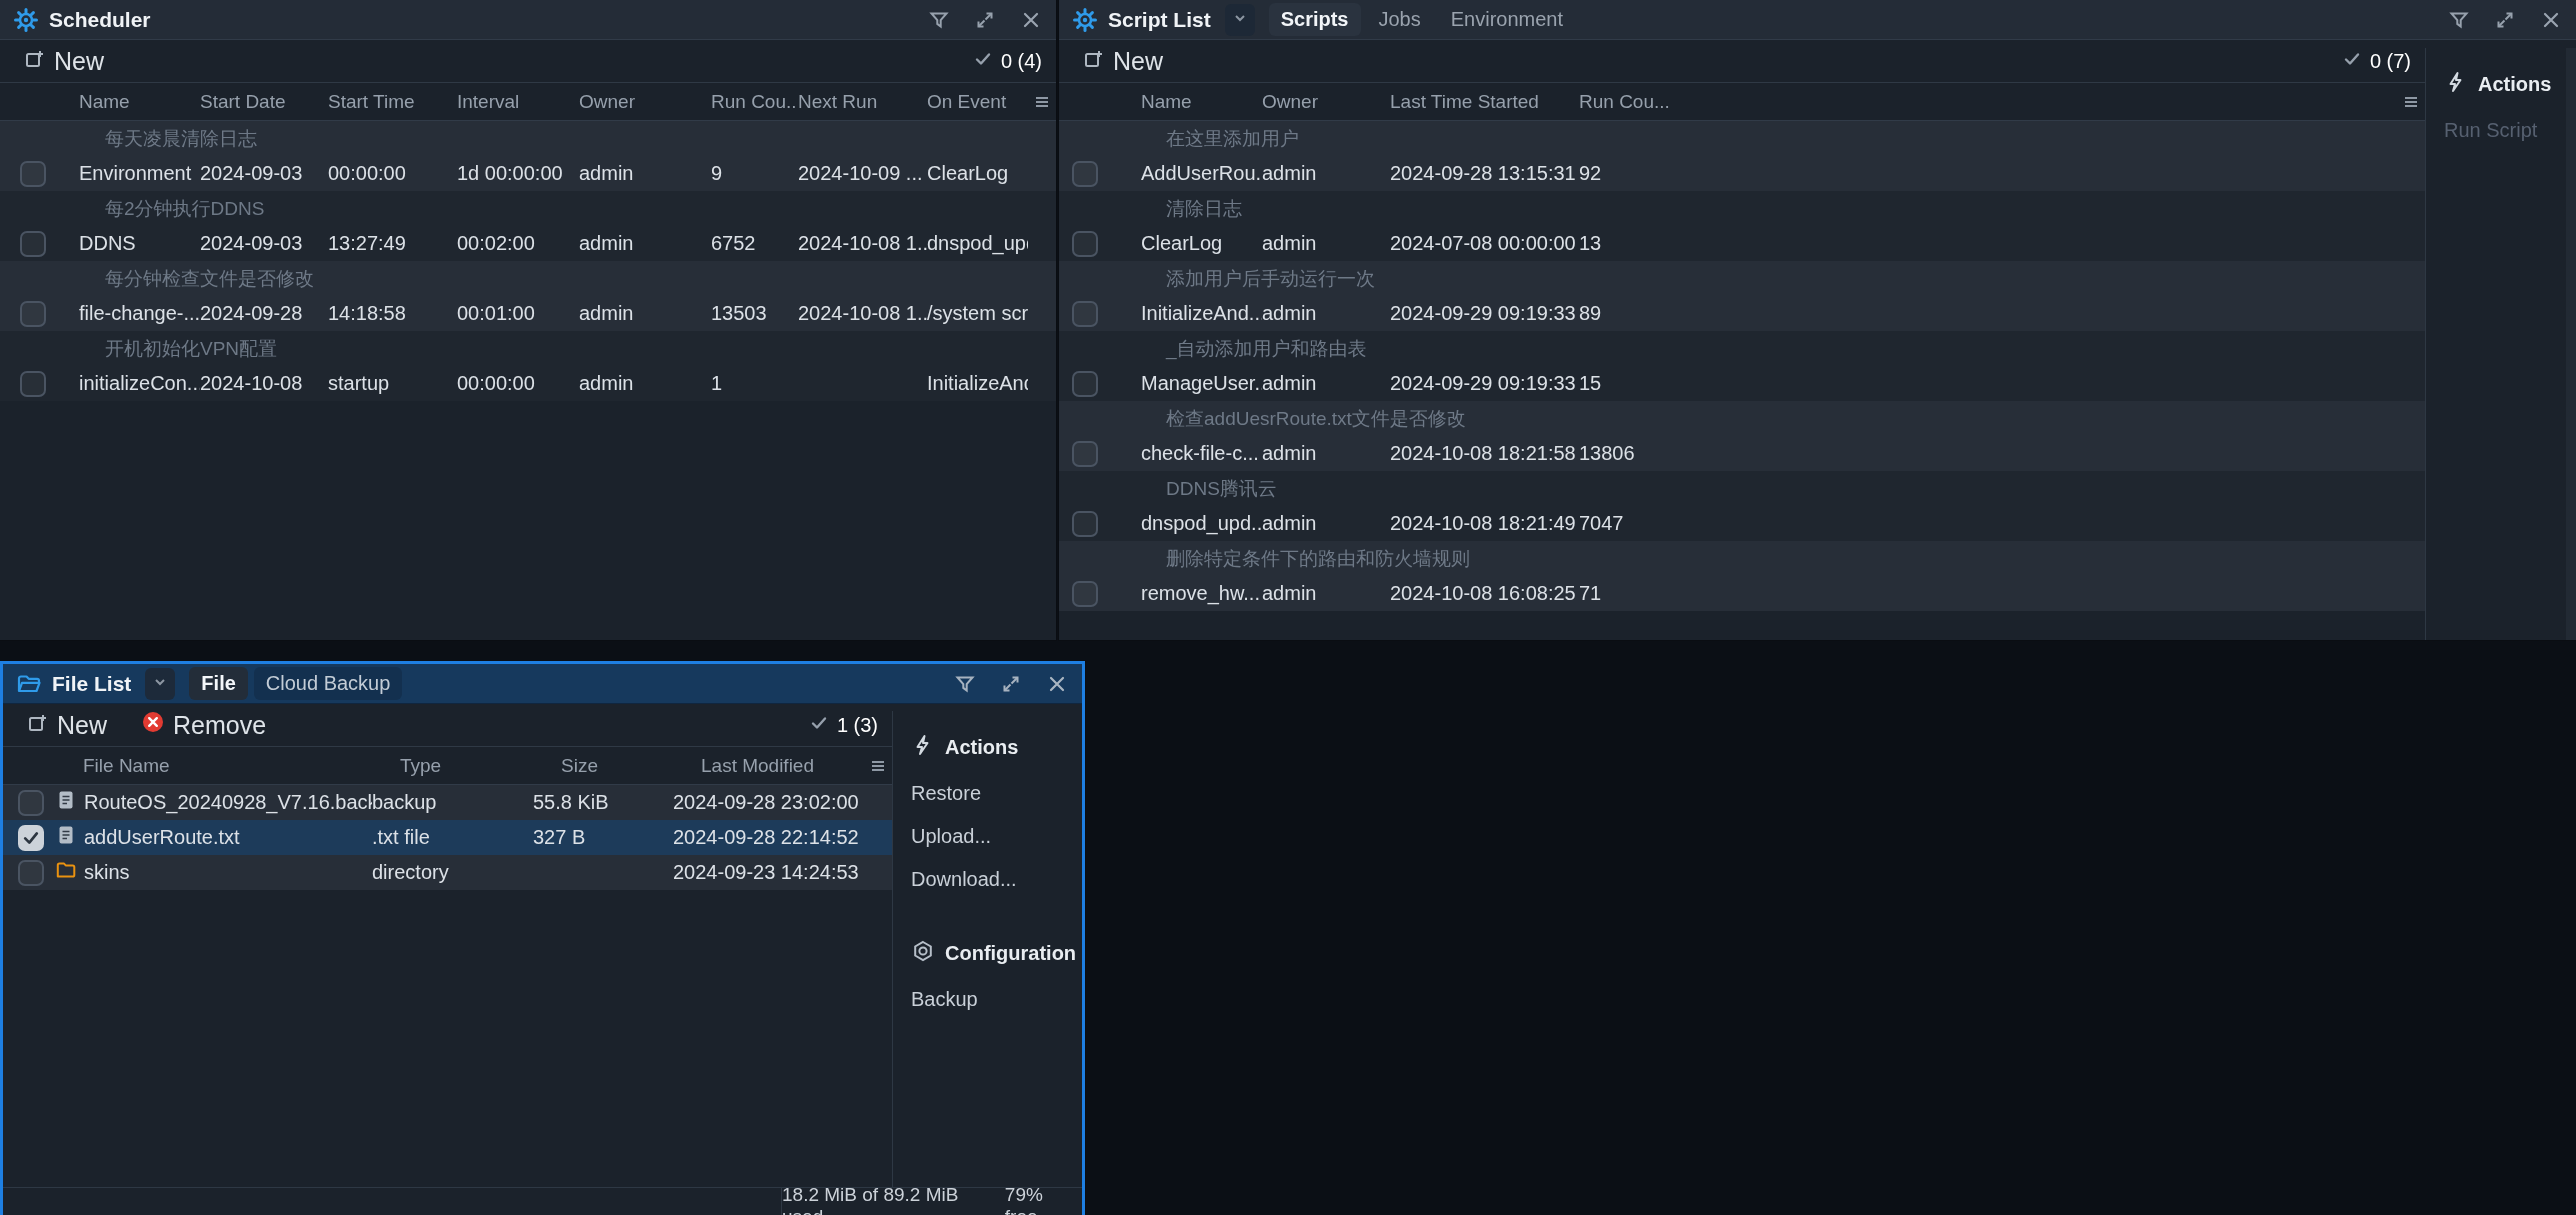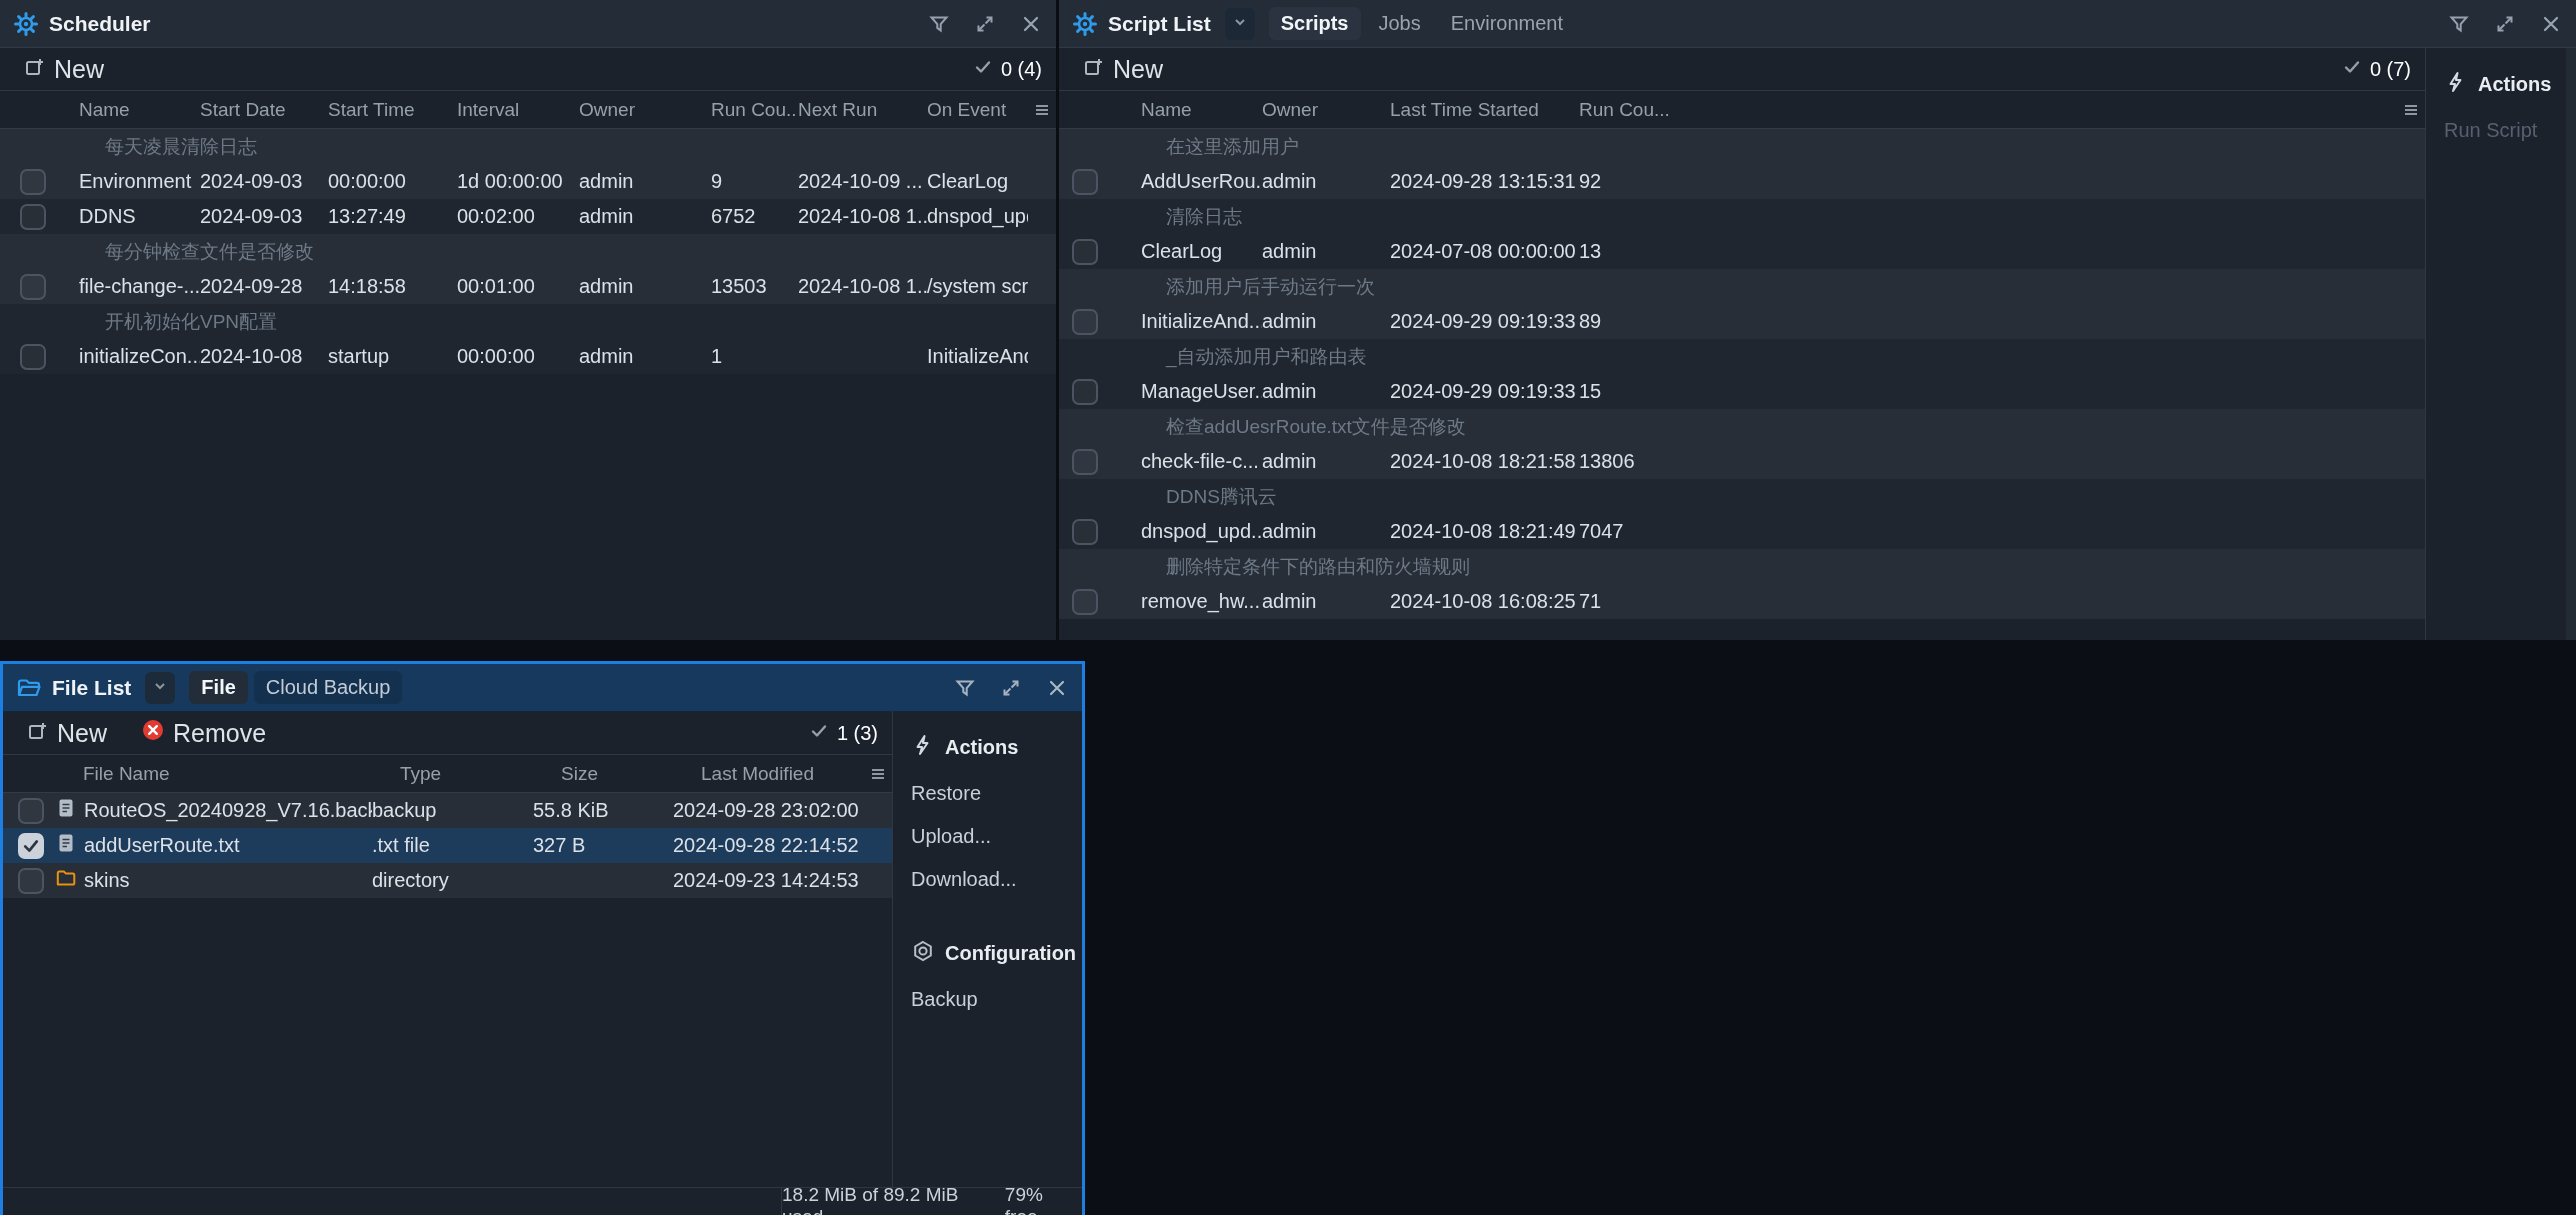--- a/index.html
+++ b/index.html
@@ -4,21 +4,21 @@
 <style>
   html,body{margin:0;padding:0;}
   body{
     width:2576px;height:1215px;position:relative;overflow:hidden;
     background:#0b0f15;
     font-family:"Liberation Sans","DejaVu Sans",sans-serif;
     -webkit-font-smoothing:antialiased;
   }
   .window{position:absolute;background:#1b222b;outline:1px solid #0a0d12;}
   
-  .titlebar{height:48px;background:#242c37;display:flex;align-items:center;
+  .titlebar{height:40px;background:#242c37;display:flex;align-items:center;
     padding:0 14px 0 13px;border-bottom:1px solid #313b48;box-sizing:border-box;}
   .titlebar .appicon{display:flex;margin-right:10px;flex:none;}
   .wtitle{font-size:21px;font-weight:bold;color:#f0f3f6;white-space:nowrap;}
   .chev-chip{display:flex;align-items:center;justify-content:center;width:30px;height:32px;
     border-radius:6px;background:#1d2836;margin-left:14px;flex:none;}
   .tabs{display:flex;align-items:center;margin-left:14px;gap:6px;}
   .tab{font-size:20px;color:#9aa3ae;padding:5px 12px;border-radius:6px;white-space:nowrap;}
   .tab.active{color:#f2f5f8;font-weight:bold;background:#2a333f;}
   .spacer{flex:1;}
   .wicons{display:flex;align-items:center;gap:24px;}
@@ -156,20 +156,21 @@
         <div class="c">Environment</div>
         <div class="c">2024-09-03</div>
         <div class="c">00:00:00</div>
         <div class="c">1d 00:00:00</div>
         <div class="c">admin</div>
         <div class="c">9</div>
         <div class="c">2024-10-09 ...</div>
         <div class="c">ClearLog</div>
         <div></div>
       </div>
+      <div class="trow comment band-b">每2分钟执行DDNS</div>
       <div class="trow grid sched-grid band-b">
         <div class="cbcell">
           <div class="cb"></div>
         </div>
         <div class="c">DDNS</div>
         <div class="c">2024-09-03</div>
         <div class="c">13:27:49</div>
         <div class="c">00:02:00</div>
         <div class="c">admin</div>
         <div class="c">6752</div>

